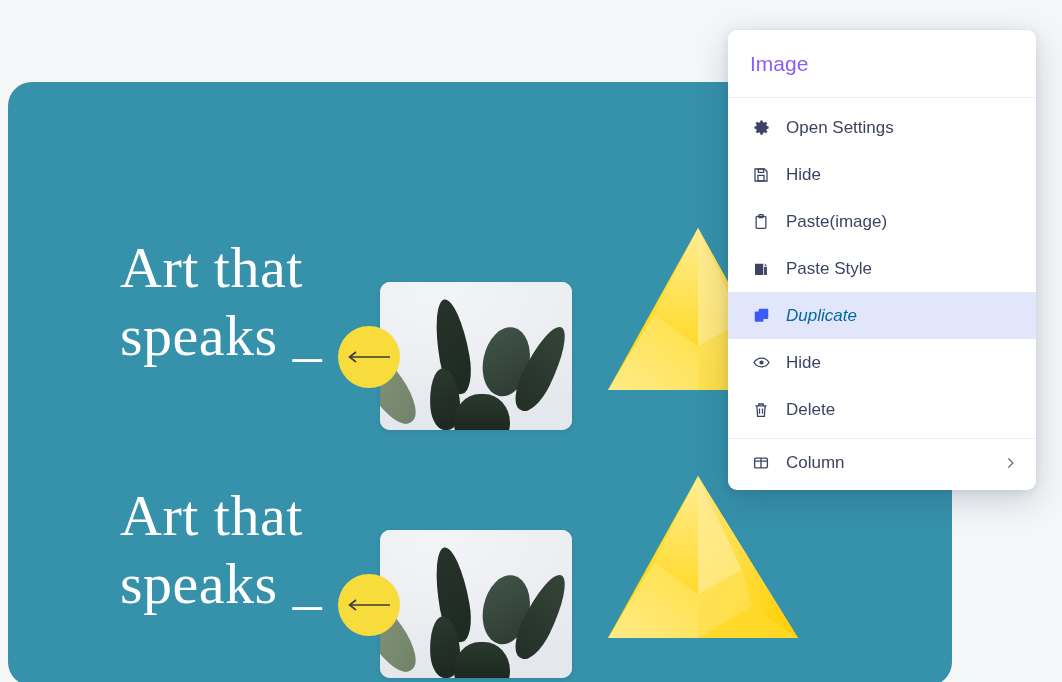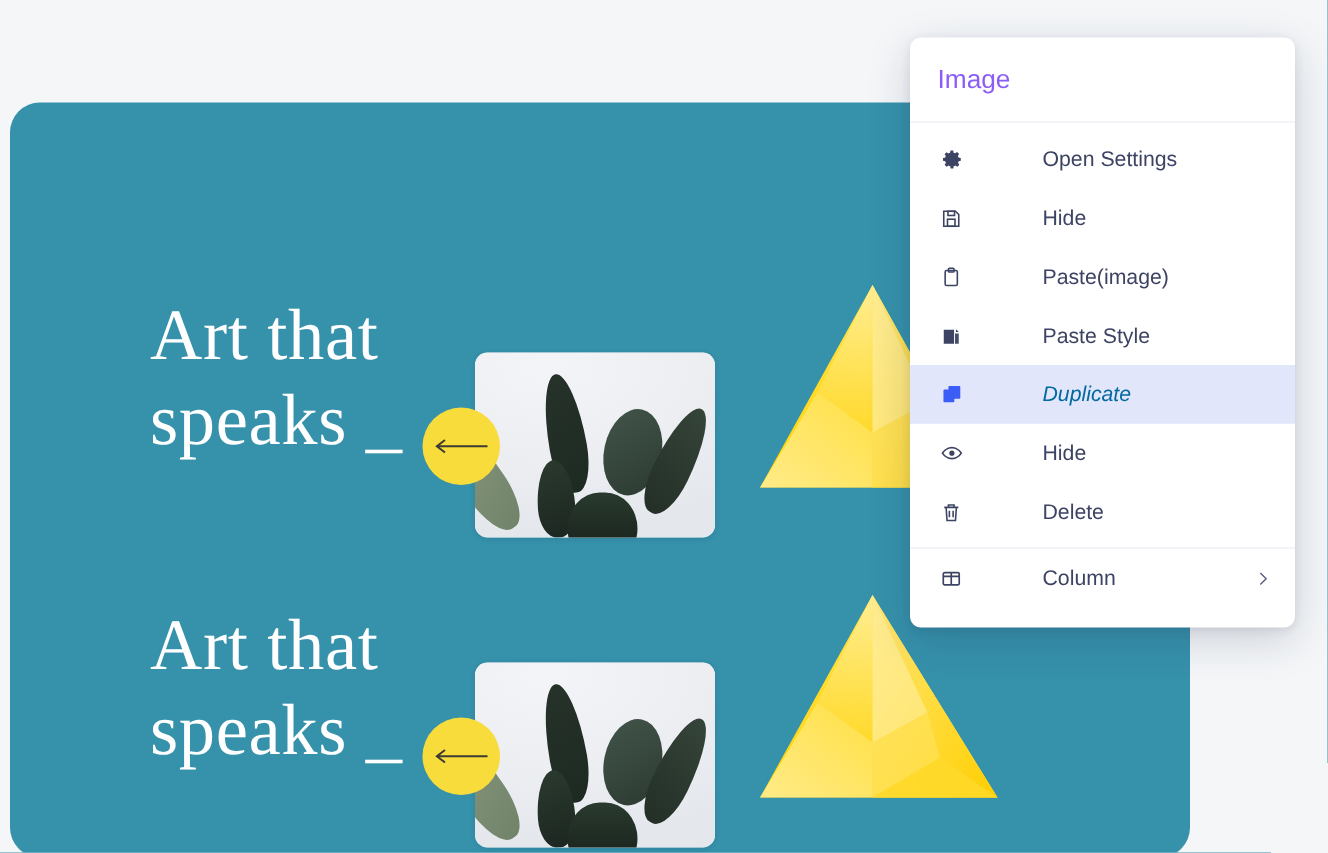--- a/index.html
+++ b/index.html
@@ -87,41 +87,40 @@
     color:#8b5cf6;font-size:21px;font-weight:400;
   }
   .menu-list{padding:6px 0 0 0;}
   .menu-item{
     height:47px;display:flex;align-items:center;
     padding:0 18px 0 22px;
     box-sizing:border-box;
     color:#3d4463;
     font-size:17px;
     cursor:default;
-    gap:48px;
   }
   .menu-item .mi-icon{
     width:22px;height:22px;flex:0 0 22px;margin-right:14px;
     display:flex;align-items:center;justify-content:center;
     color:#3d4463;
   }
   .menu-item .mi-icon svg{display:block;}
   .menu-item .mi-label{flex:1 1 auto;line-height:1;}
   .menu-item .mi-chevron{
     width:16px;height:16px;flex:0 0 16px;color:#5a6080;
     display:flex;align-items:center;justify-content:center;
   }
   .menu-item.is-active{
     background:#e2e6fb;
     color:#0369a1;
     font-style:italic;
   }
   .menu-item.is-active .mi-icon{color:#3b5cf5;}
   .menu-divider{height:1px;background:#eceef3;margin:5px 0 0 0;}
-  .menu-list-tail{padding-bottom:16px;}
+  .menu-list-tail{padding-bottom:4px;}
 </style>
 </head>
 <body>
 
 <div id="stage">
 
   <div class="canvas-panel">
 
     <div class="pyramid" id="pyramid-1">
       <svg width="196" height="166" viewBox="0 0 196 166">

